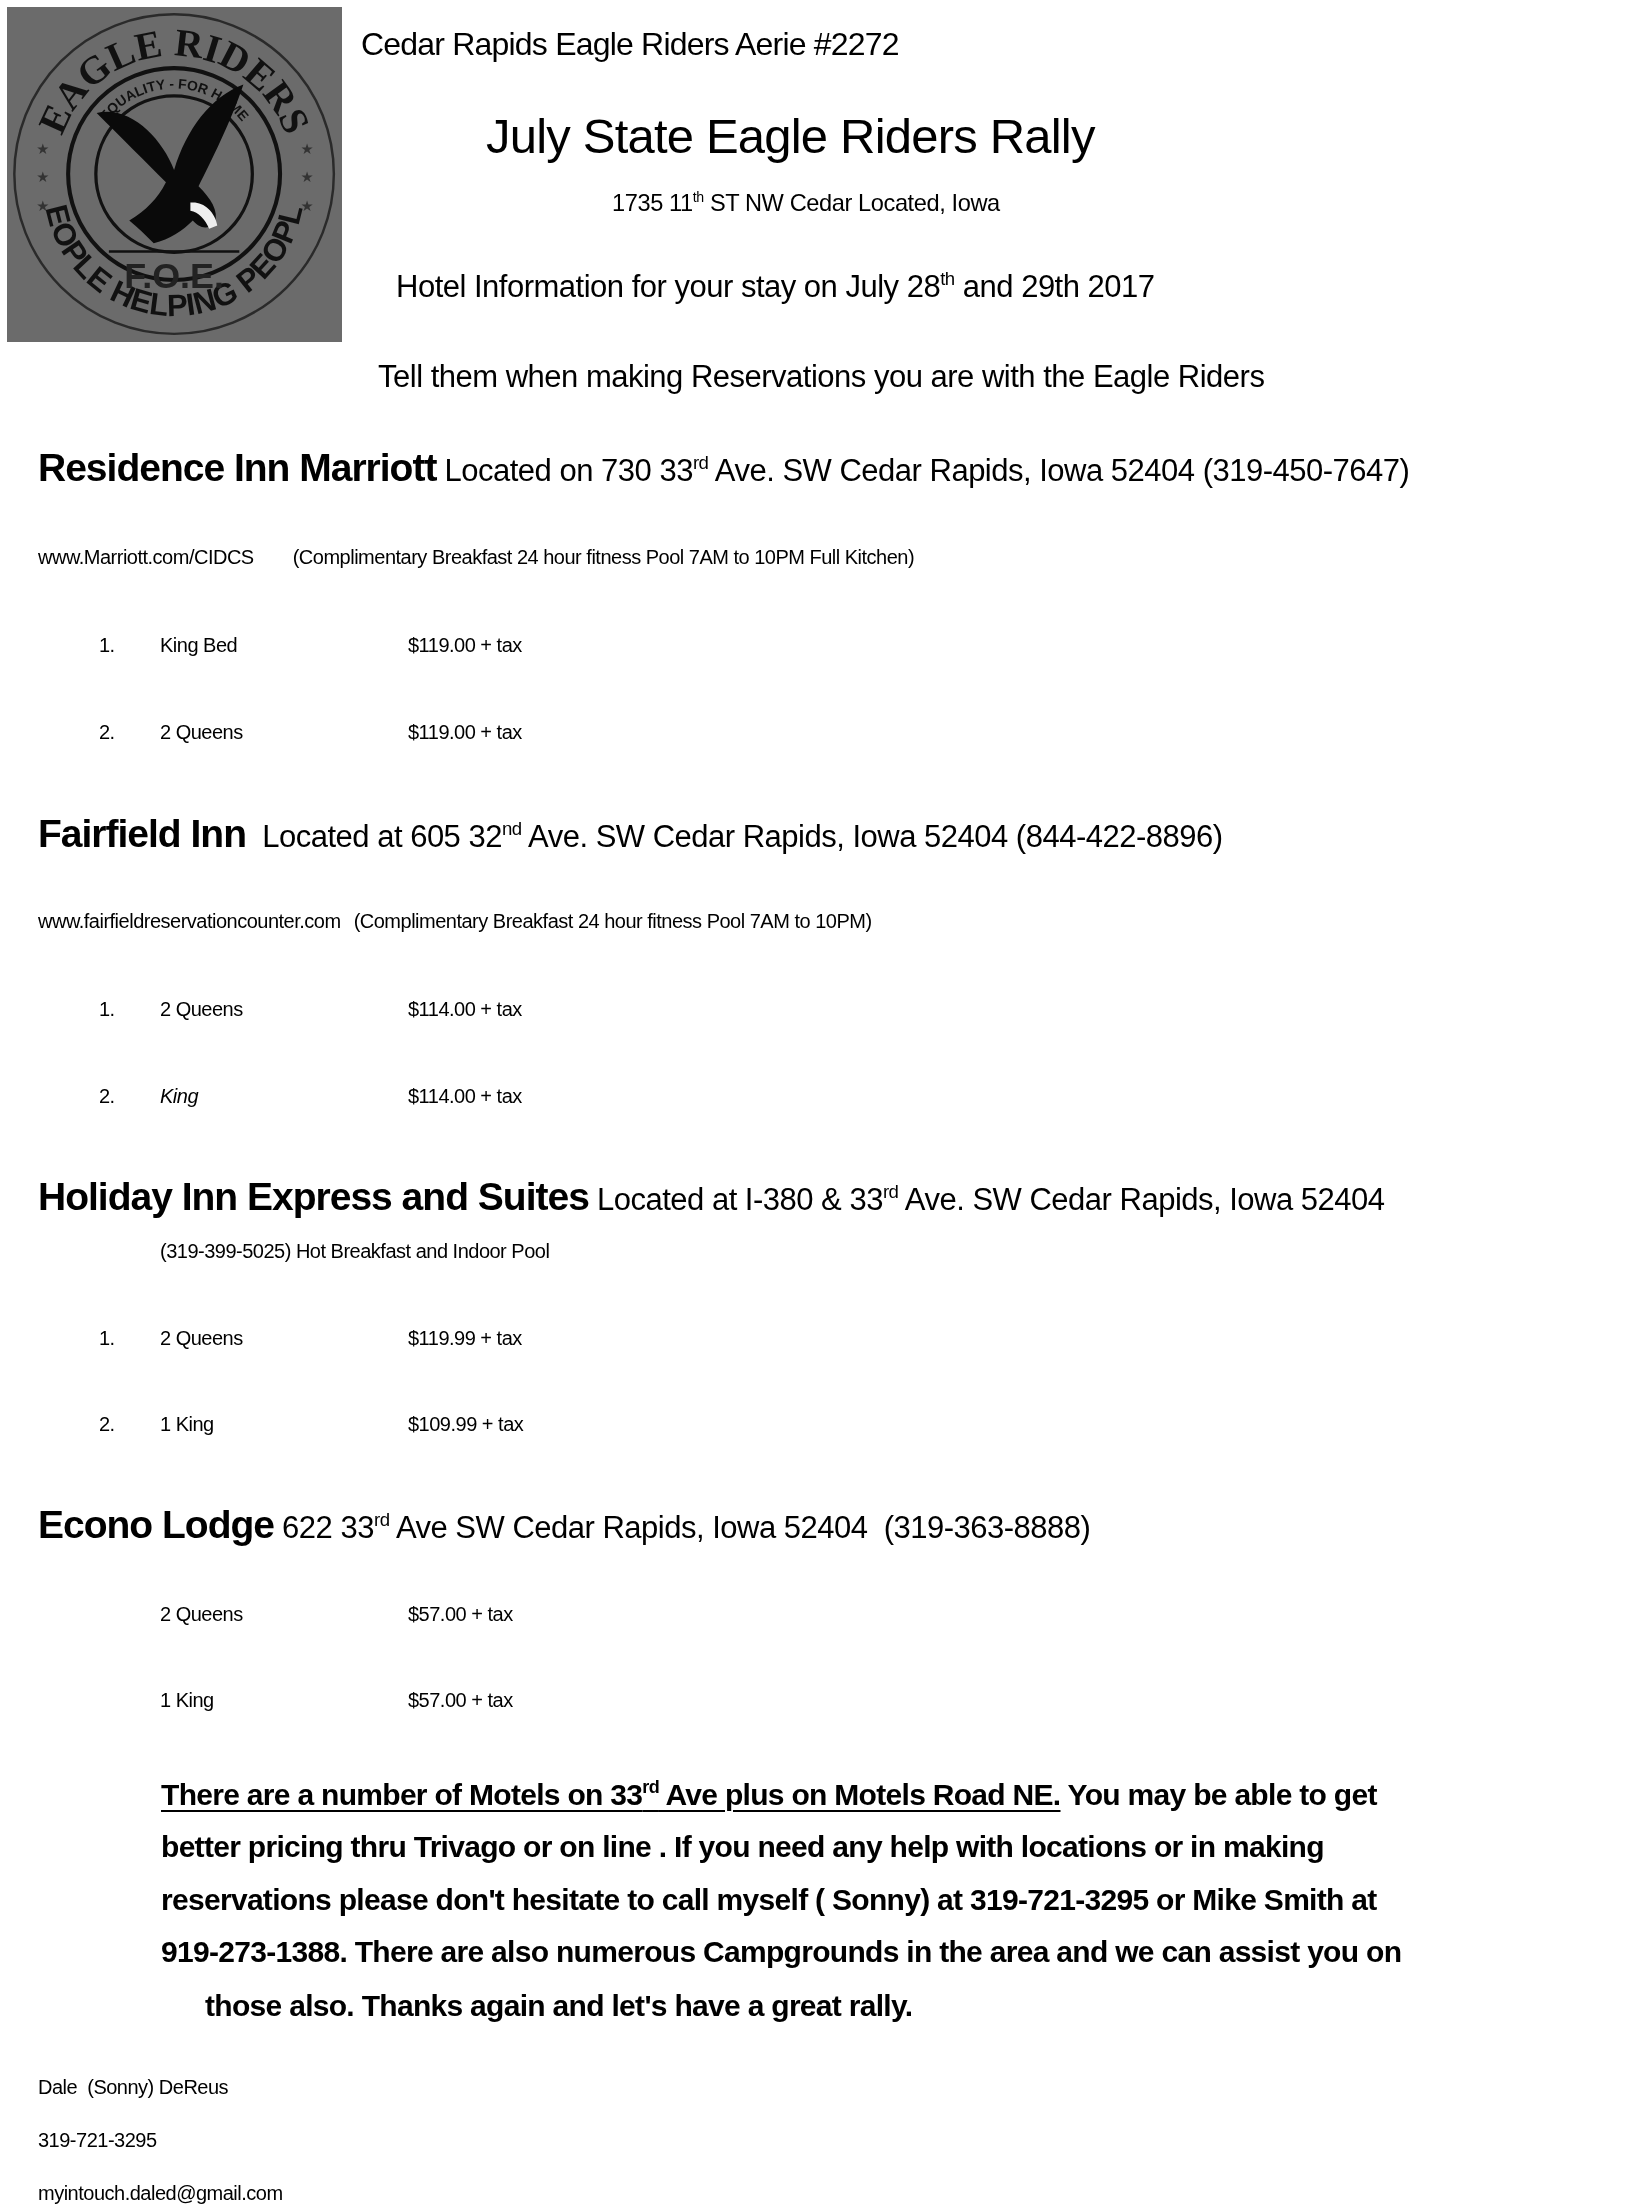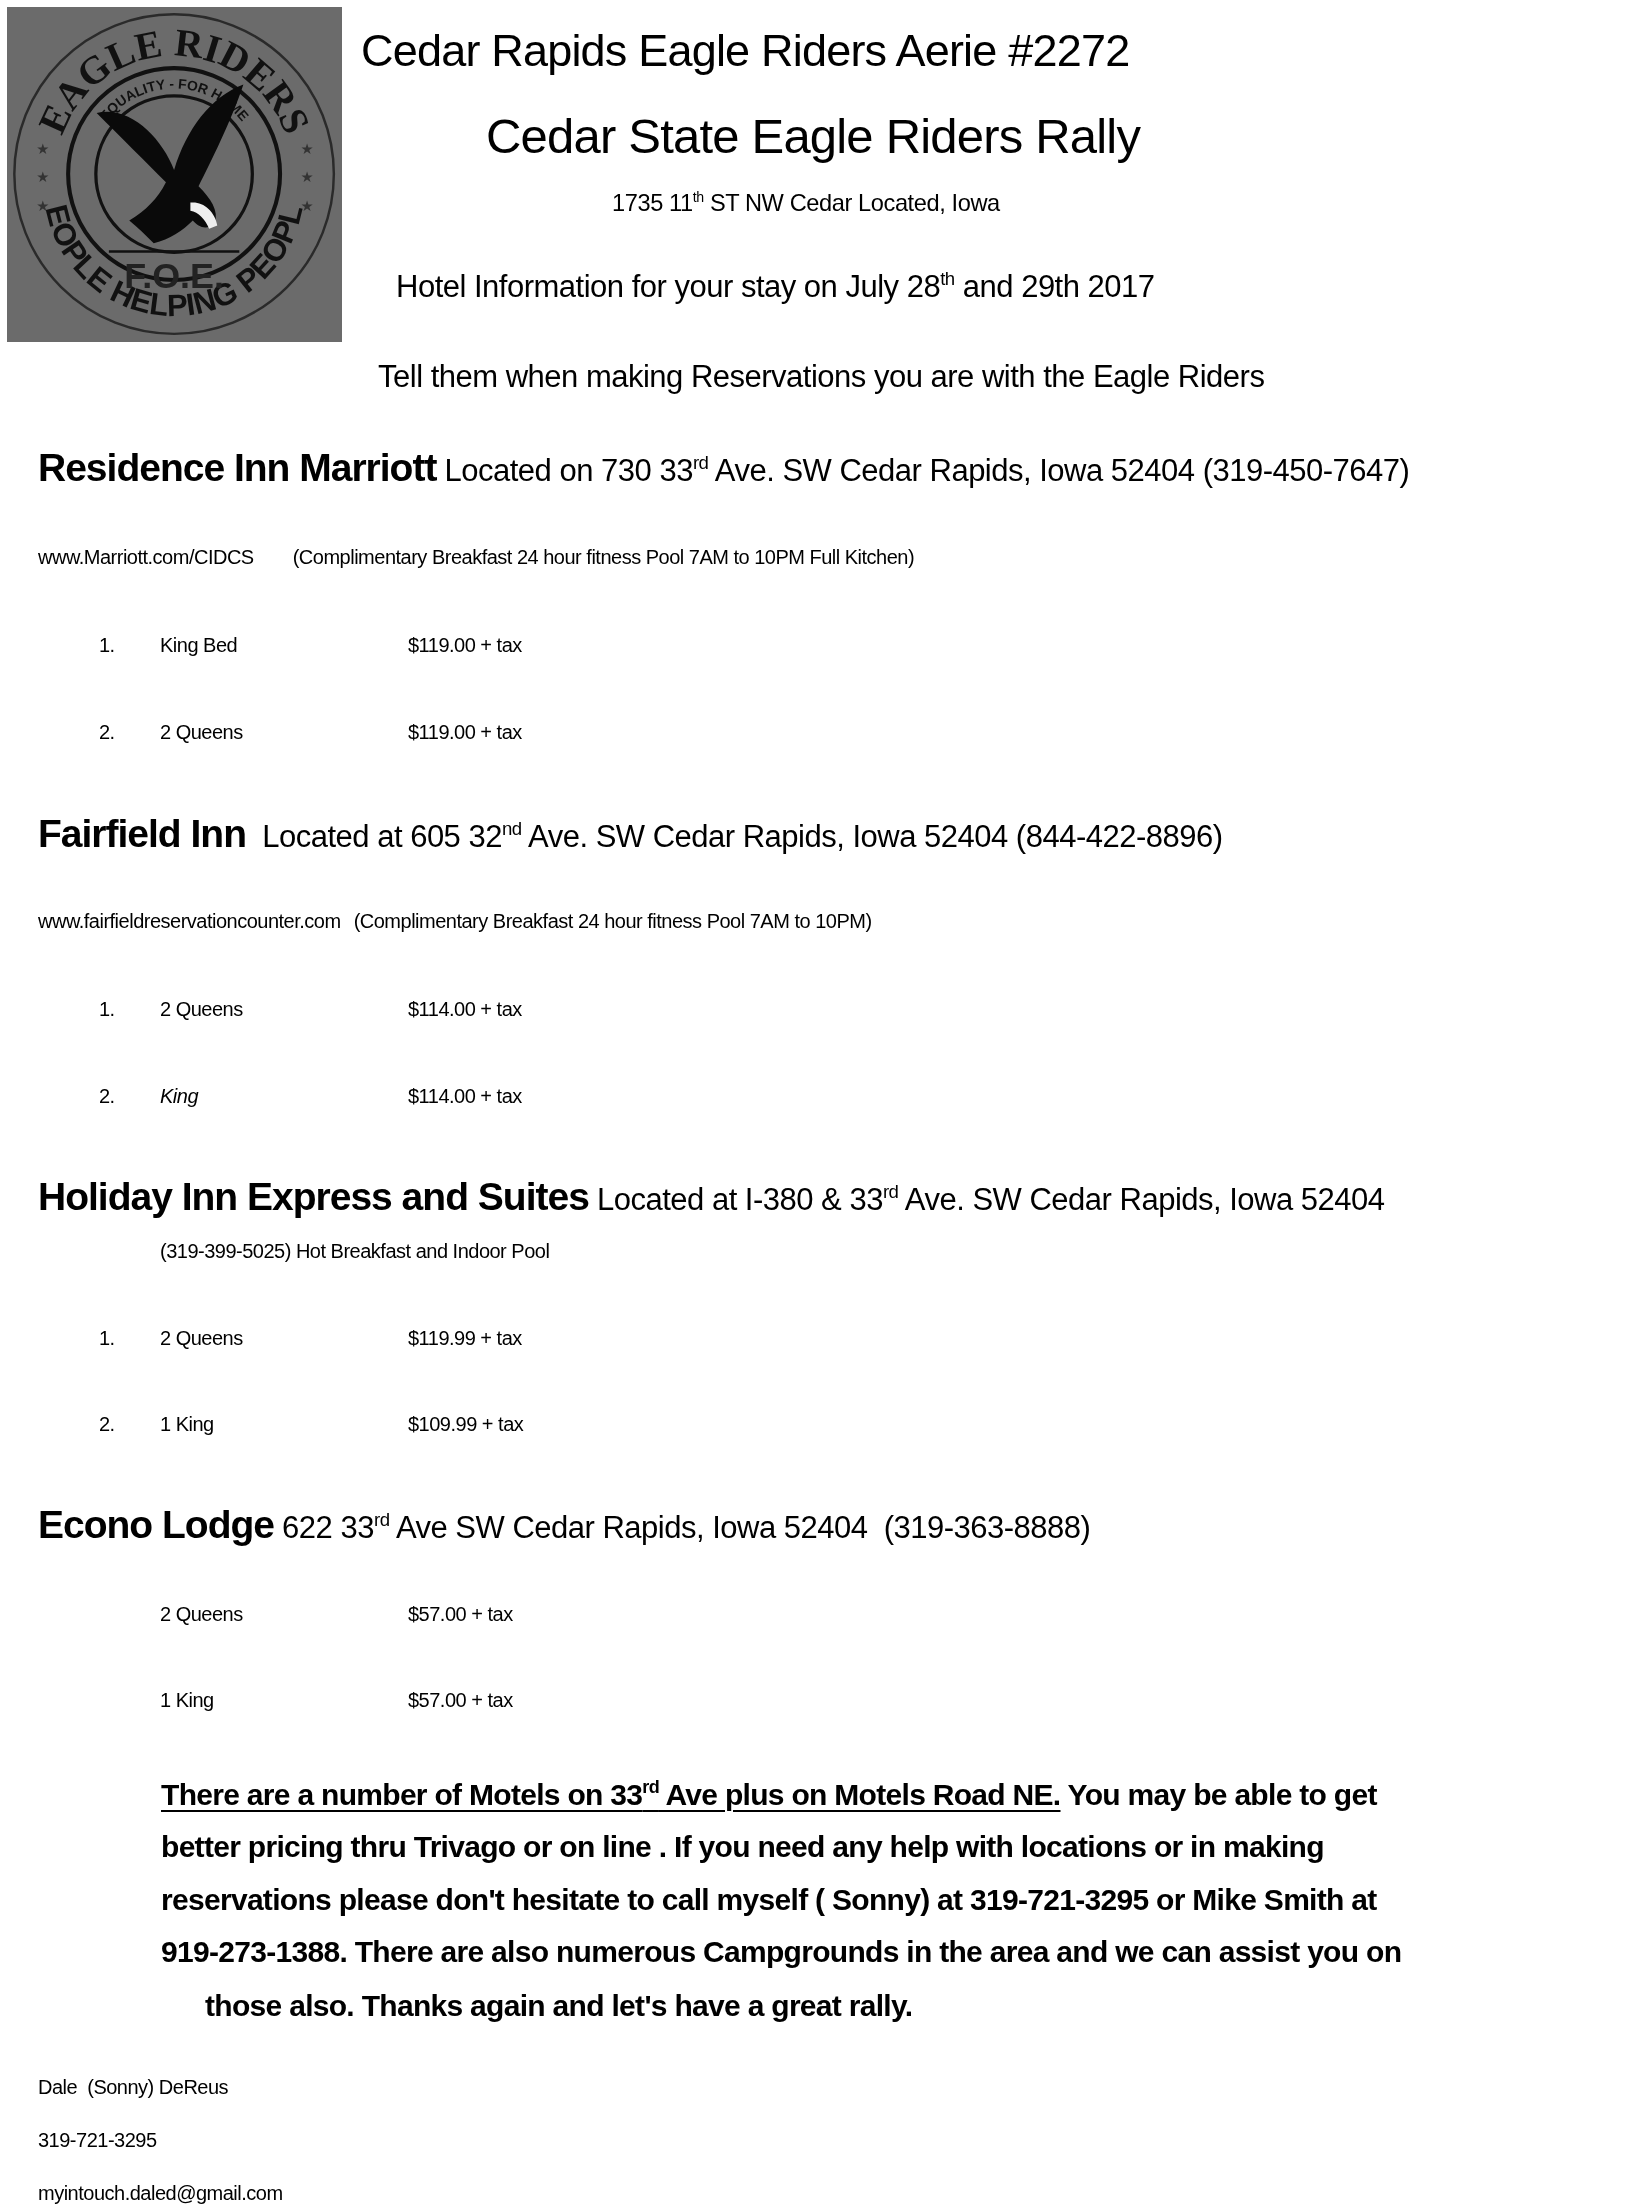--- a/index.html
+++ b/index.html
@@ -1,19 +1,19 @@
 <!DOCTYPE html>
 <html style="font-size:13px"><head>
 <meta charset="utf-8">
 <style>
   html, body { margin:0; padding:0; background:#ffffff; }
   body { width:1648px; height:2205px; position:relative; overflow:hidden;
          font-family:"Liberation Sans", "DejaVu Sans", sans-serif; color:#000; }
   .abs { position:absolute; white-space:nowrap; line-height:1; }
-  .t1 { font-size:45px; letter-spacing:-0.8px; }
+  .t1 { font-size:32px; letter-spacing:-0.8px; }
   .t2 { font-size:49px; letter-spacing:-0.8px; }
   .addr { font-size:23.6px; letter-spacing:-0.4px; }
   .info { font-size:31px; letter-spacing:-0.5px; }
   .hname { font-size:39px; font-weight:bold; letter-spacing:-1px; }
   .hdet { font-size:31px; letter-spacing:-0.5px; }
   .line { font-size:20px; letter-spacing:-0.5px; }
   sup { font-size:0.6em; vertical-align:0.65em; line-height:0; }
   .num { left:99px; }
   .room { left:160px; }
   .price { left:408px; }
@@ -51,21 +51,21 @@
     <text x="36" y="215" font-size="18" fill="#333">★</text>
     <text x="36" y="250" font-size="18" fill="#333">★</text>
     <text x="36" y="180" font-size="18" fill="#333">★</text>
     <text x="360" y="180" font-size="18" fill="#333">★</text>
     <text x="360" y="215" font-size="18" fill="#333">★</text>
     <text x="360" y="250" font-size="18" fill="#333">★</text>
   </svg>
 </div>
 
 <div class="abs t1" style="left:361px; top:28px;">Cedar Rapids Eagle Riders Aerie #2272</div>
-<div class="abs t2" style="left:486px; top:112px;">Cedar State Eagle Riders Rally</div>
+<div class="abs t2" style="left:486px; top:112px;">July State Eagle Riders Rally</div>
 <div class="abs addr" style="left:612px; top:192px;"><span>1735 11</span><sup>th</sup><span> ST NW Cedar Located, Iowa</span></div>
 <div class="abs info" style="left:396px; top:271px;"><span>Hotel Information for your stay on July 28</span><sup>th</sup><span> and 29th 2017</span></div>
 <div class="abs info" style="left:334px; top:361px;margin-left:44px;">Tell them when making Reservations you are with the Eagle Riders</div>
 
 <div>
   <div class="abs" style="left:38px; top:448px;text-align:center;">
     <span class="hname">Residence Inn Marriott</span><span class="hdet"><span> Located on 730 33</span><sup>rd</sup><span> Ave. SW Cedar Rapids, Iowa 52404 (319-450-7647)</span></span>
   </div>
   <div class="abs line" style="left:38px; top:547px;">
     <span>www.Marriott.com/CIDCS</span><span style="display:inline-block;width:39px;"></span><span>(Complimentary Breakfast 24 hour fitness Pool 7AM to 10PM Full Kitchen)</span>

